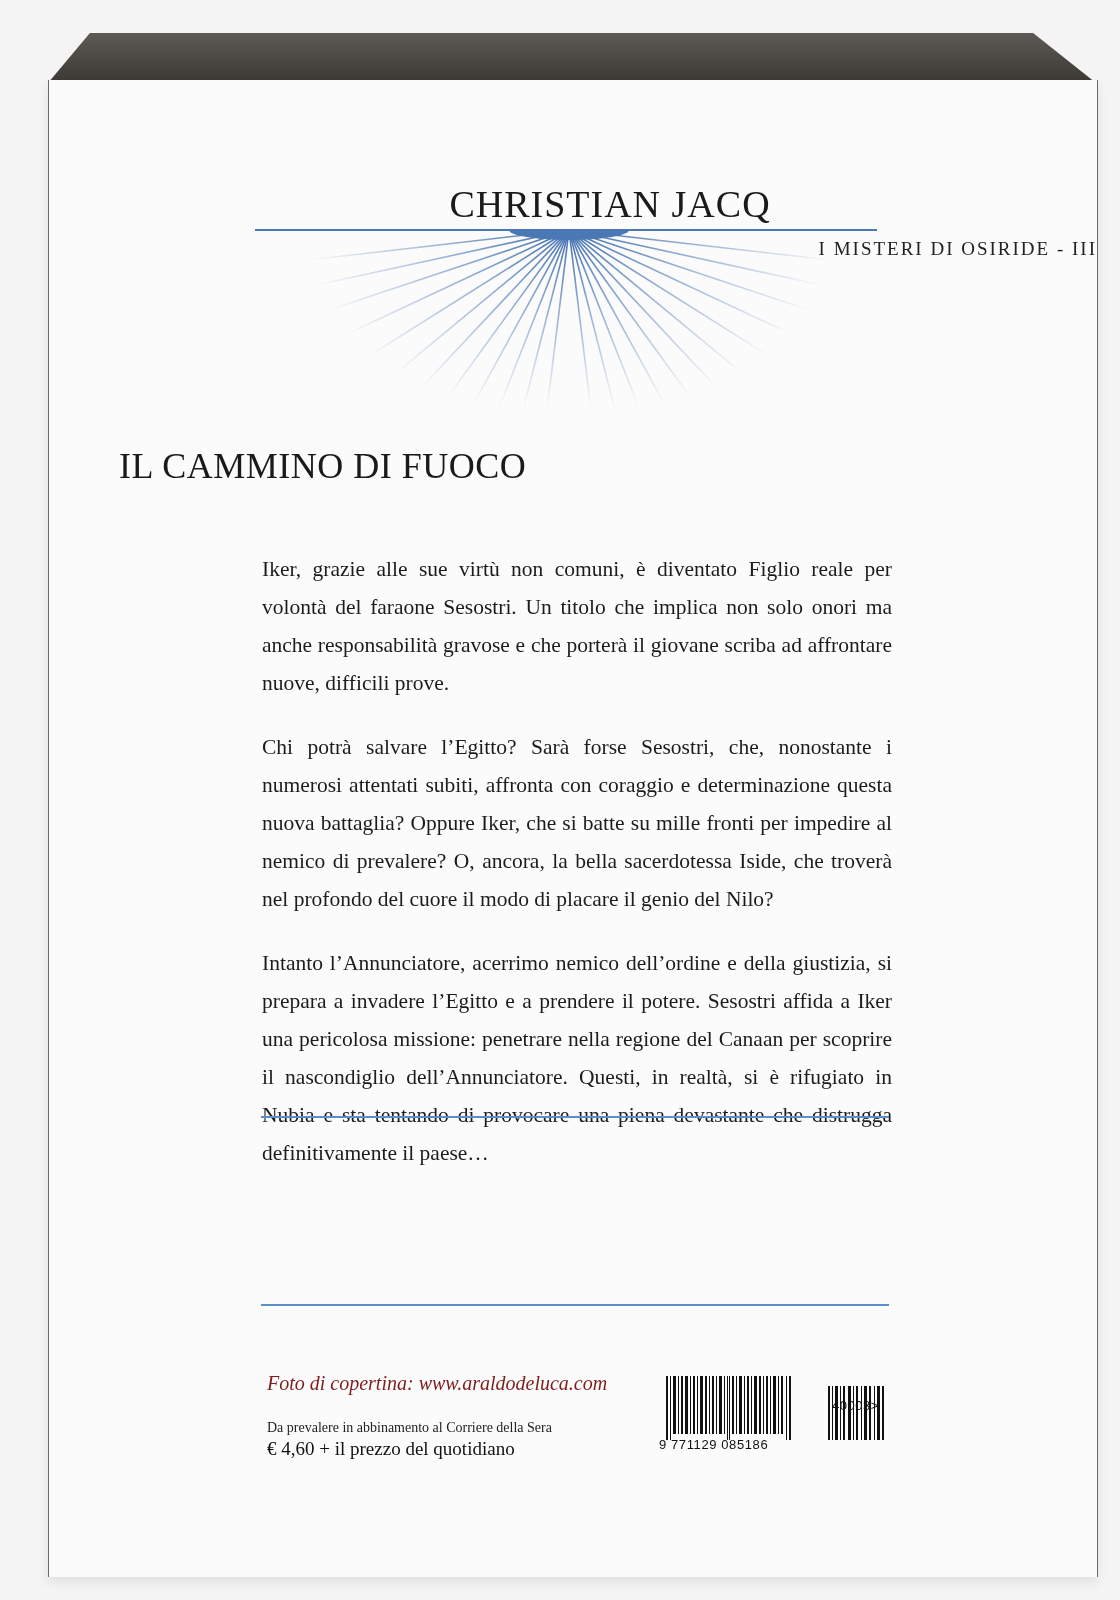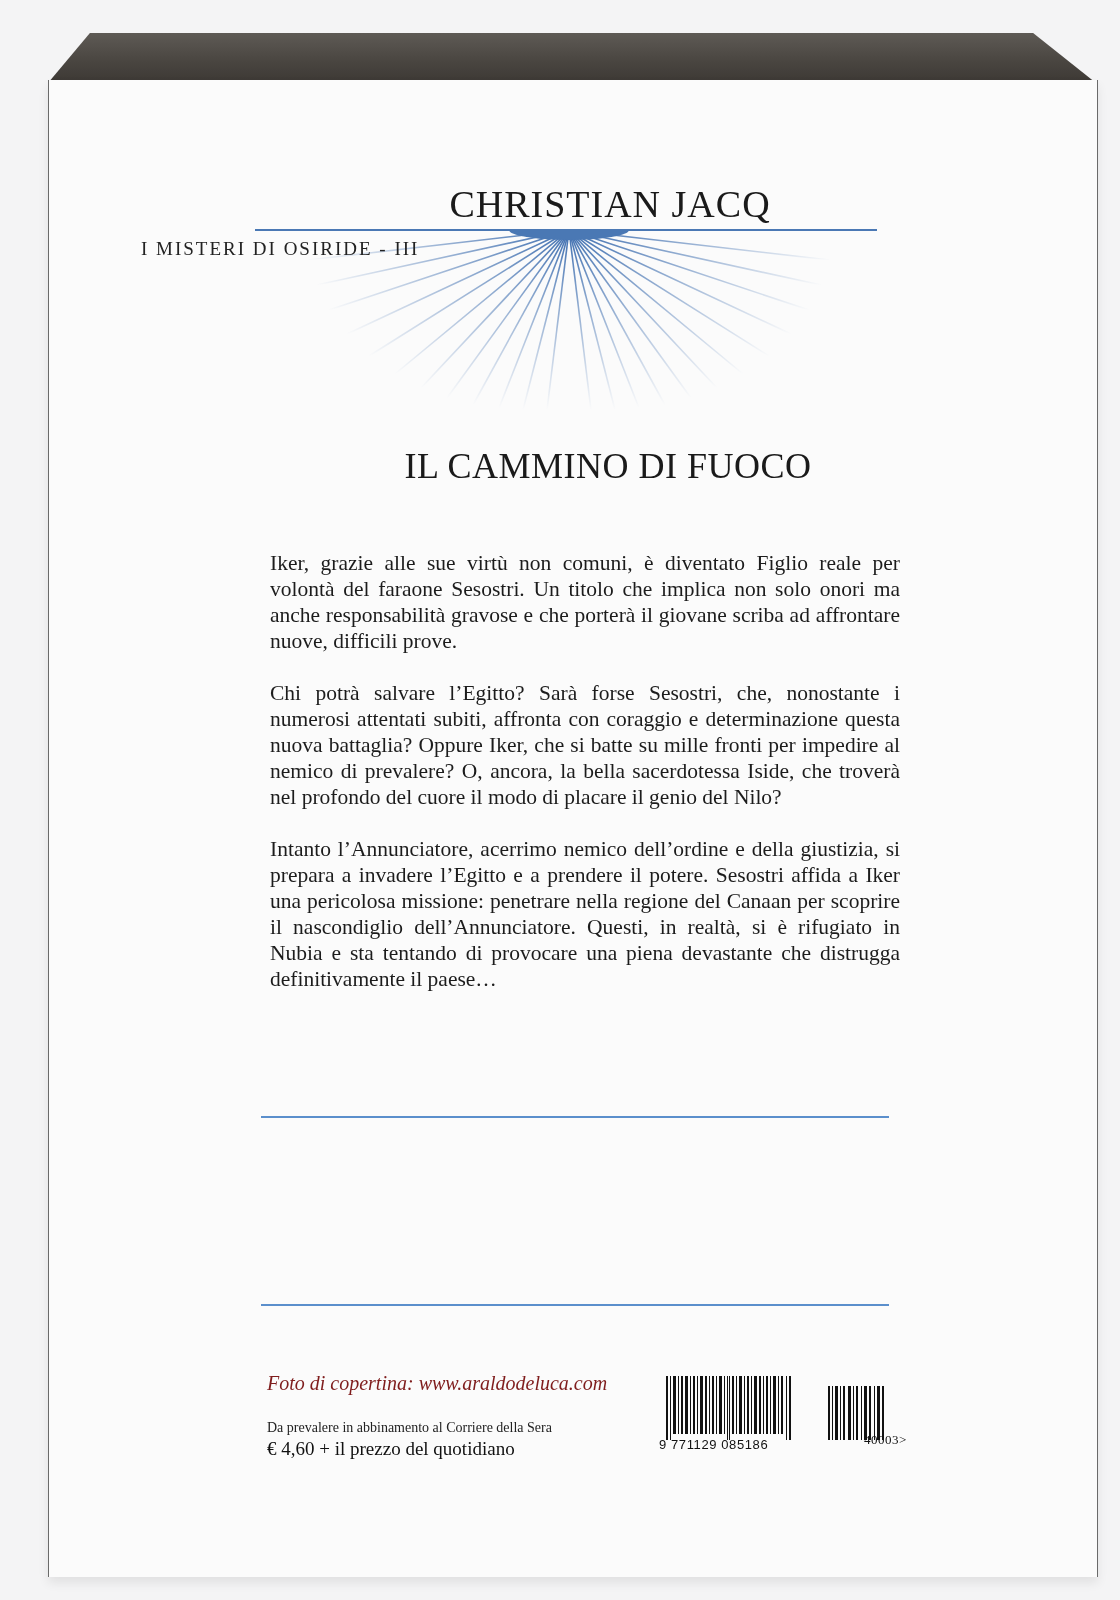--- a/index.html
+++ b/index.html
@@ -24,52 +24,52 @@
       position: absolute; left: 0; width: 100%; top: 102px; text-align: center;
       font-size: 38px; letter-spacing: 1px; color: #1a1a1a;
       padding-left: 74px; box-sizing: border-box;
     }
     .top-rule {
       position: absolute; left: 206px; top: 149px; width: 622px; height: 2px;
       background: #4a78b4;
     }
     .sunburst { position: absolute; left: 240px; top: 150px; width: 560px; height: 180px; }
     .series-sub {
-      position: absolute; left: 0; width: 100%; top: 158px; text-align: left;
+      position: absolute; left: 0; width: 100%; top: 158px; text-align: right;
       font-size: 19px; letter-spacing: 2px; color: #222;
       padding-left: 92px; box-sizing: border-box;
     }
     .title {
-      position: absolute; left: 0; width: 100%; top: 365px; text-align: center;
+      position: absolute; left: 0; width: 100%; top: 365px; 
       font-size: 36px; letter-spacing: 0.5px; color: #1a1a1a;
       padding-left: 70px; box-sizing: border-box;
     }
     .blurb {
       position: absolute; left: 213px; top: 470px; width: 630px;
-      font-size: 21.5px; line-height: 26px; color: #1c1c1c; margin-left: 8px;
+      font-size: 21.5px; line-height: 38px; color: #1c1c1c;
     }
     .blurb p { margin: 0 0 26px 0; text-align: justify; white-space: pre-line; }
     .mid-rule {
       position: absolute; left: 212px; width: 628px; height: 2px; background: #5b8fcc;
     }
     .series-block { position: absolute; left: 212px; top: 1075px; }
     .series-heading { font-size: 19px; color: #1e3e8c; letter-spacing: 0.5px; margin-bottom: 4px; }
     .series-item { font-size: 15.5px; line-height: 22px; color: #222; letter-spacing: 0.3px; }
     .credit { position: absolute; left: 218px; top: 1292px; font-size: 20px; color: #7f1d1d; font-style: italic; }
     .sale { position: absolute; left: 218px; top: 1340px; font-size: 14px; color: #222; }
     .price { position: absolute; left: 218px; top: 1358px; font-size: 19px; color: #111; }
     .barcode-main { position: absolute; left: 617px; top: 1296px; width: 126px; height: 64px; }
     .barcode-addon { position: absolute; left: 779px; top: 1306px; width: 56px; height: 54px; }
     .barcode-digits {
       position: absolute; left: 602px; top: 1357px; font-family: "Liberation Sans", sans-serif;
       font-size: 13px; letter-spacing: 0.6px; color: #111; margin-left: 8px;
     }
     .addon-digits {
-      position: absolute; left: 783px; top: 1352px; font-family: Liberation Serif, serif;
-      font-size: 13px; letter-spacing: 0.5px; color: #111; margin-left: 32px;
+      position: absolute; left: 783px; top: 1318px; font-family: Liberation Sans, sans-serif;
+      font-size: 13px; letter-spacing: 0.5px; color: #111;
     }
   </style>
 </head>
 <body>
 
 <div class="spine-top"></div>
 
 <div class="page">
   <div class="author">CHRISTIAN JACQ</div>
   <div class="top-rule"></div>

